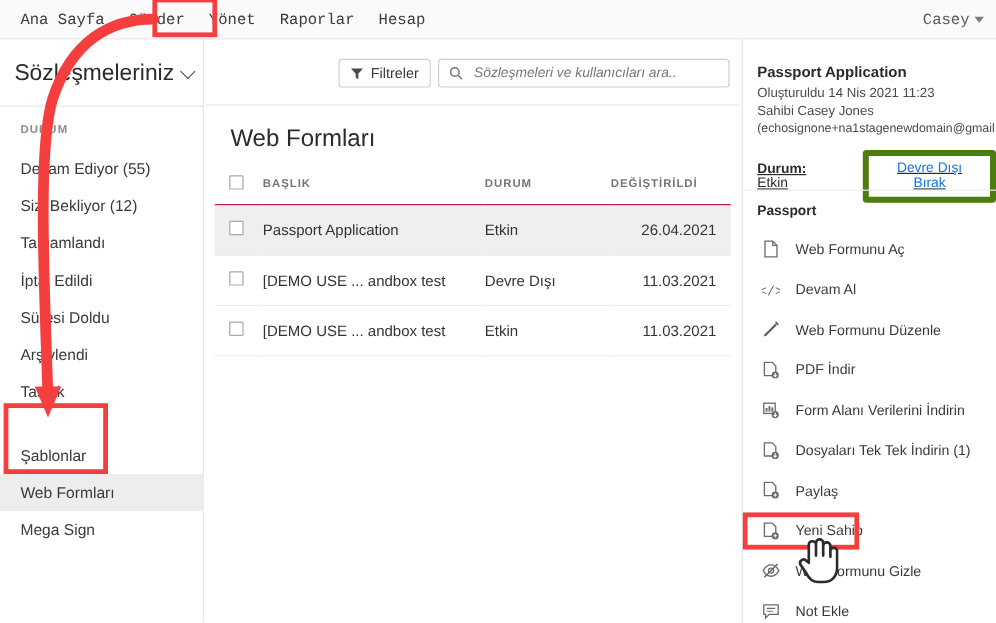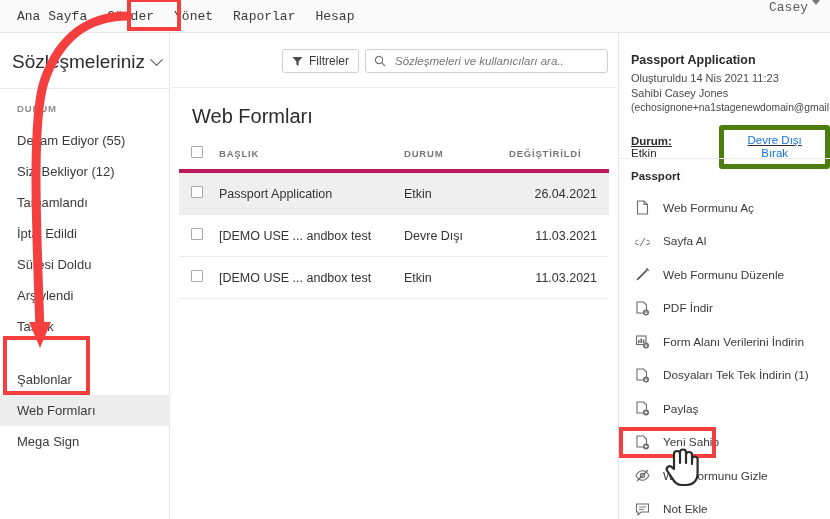--- a/index.html
+++ b/index.html
@@ -19,21 +19,21 @@
     position:absolute; left:0; top:0; width:830px; height:33px;
     background:#fafafa; border-bottom:1px solid #e4e4e4;font-family:Liberation Mono, monospace;
   }
   .nav-items { position:absolute; left:8px; top:0; height:33px; display:flex; align-items:center; }
   .nav-item {
     font-size:13px; color:#3b3b3b; padding:4px 9px; margin-right:2px;
     white-space:nowrap; cursor:pointer; line-height:16px;
   }
   #user-menu {
     position:absolute; right:10px; top:0; height:33px;
-    display:flex; gap:4px; color:#5a5a5a; font-size:13px; cursor:pointer;
+    display:flex; align-items:center; gap:4px; color:#5a5a5a; font-size:13px; cursor:pointer;
   }
   .caret { width:0;height:0;border-left:4px solid transparent;border-right:4px solid transparent;border-top:5px solid #7a7a7a; }
 
   
   #sidebar { position:absolute; left:0; top:33px; width:170px; height:486px; background:#fff;
              border-right:1px solid #e8e8e8; }
   #sidebar-title {
     position:absolute; left:12px; top:18px; font-size:19px; color:#2b2b2b;
     display:flex; align-items:center; gap:7px; cursor:pointer; white-space:nowrap;
   }
@@ -63,21 +63,21 @@
   }
   #search-input {
     border:none; outline:none; width:205px; font-size:11.5px; font-style:italic;
     color:#8d8d8d; font-family:"Liberation Sans", sans-serif; background:transparent;
   }
   #content-title { position:absolute; left:21px; top:72px; font-size:20px; color:#2b2b2b; }
 
   table#forms-table { position:absolute; left:8px; top:105px; width:430px; border-collapse:collapse; }
   #forms-table th {
     font-size:9.5px; letter-spacing:.8px; color:#767676; font-weight:600;
-    text-align:left; padding:8px 0 9px 0; border-bottom:4px solid #be185d;
+    text-align:left; padding:8px 0 9px 0; border-bottom:1px solid #be185d;
   }
   #forms-table td { font-size:12.5px; color:#333; padding:13px 0; border-bottom:1px solid #ececec; }
   #forms-table tr.row-selected td { background:#efefef; }
   .col-cb { width:40px; padding-left:12px !important; }
   .col-title { width:185px; }
   .col-status { width:105px; }
   .col-date { text-align:right; padding-right:12px !important; }
   th.col-date { text-align:right; }
   .cb { width:12px; height:12px; border:1px solid #a9a9a9; background:#fff; display:inline-block;
         border-radius:1px; cursor:pointer; }
@@ -228,21 +228,21 @@
           </svg>
         </span>
         <span>Web Formunu Aç</span>
       </div>
       <div class="action-item">
         <span class="action-ico">
           <svg width="15" height="15" viewBox="0 0 15 15">
             <text x="7.5" y="11.5" font-size="11" fill="#6b6b6b" text-anchor="middle" font-family="Liberation Mono, monospace">&lt;/&gt;</text>
           </svg>
         </span>
-        <span>Sayfa Al</span>
+        <span>Devam Al</span>
       </div>
       <div class="action-item">
         <span class="action-ico">
           <svg width="15" height="15" viewBox="0 0 15 15">
             <path d="M1.5,13.5 L3.5,12.8 L12.3,4 L11,2.7 L2.2,11.5 Z" fill="#5c5c5c"></path>
             <path d="M11.3,1.4 L13.6,3.7" stroke="#5c5c5c" stroke-width="1.6"></path>
           </svg>
         </span>
         <span>Web Formunu Düzenle</span>
       </div>

